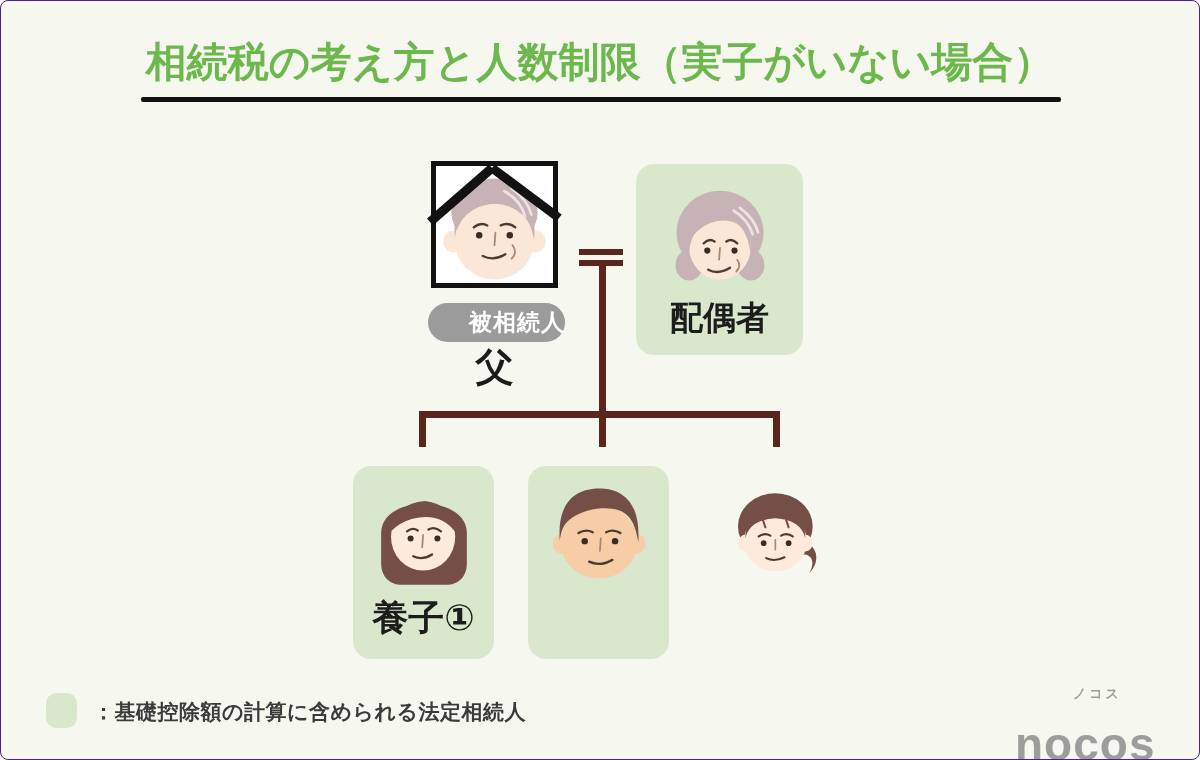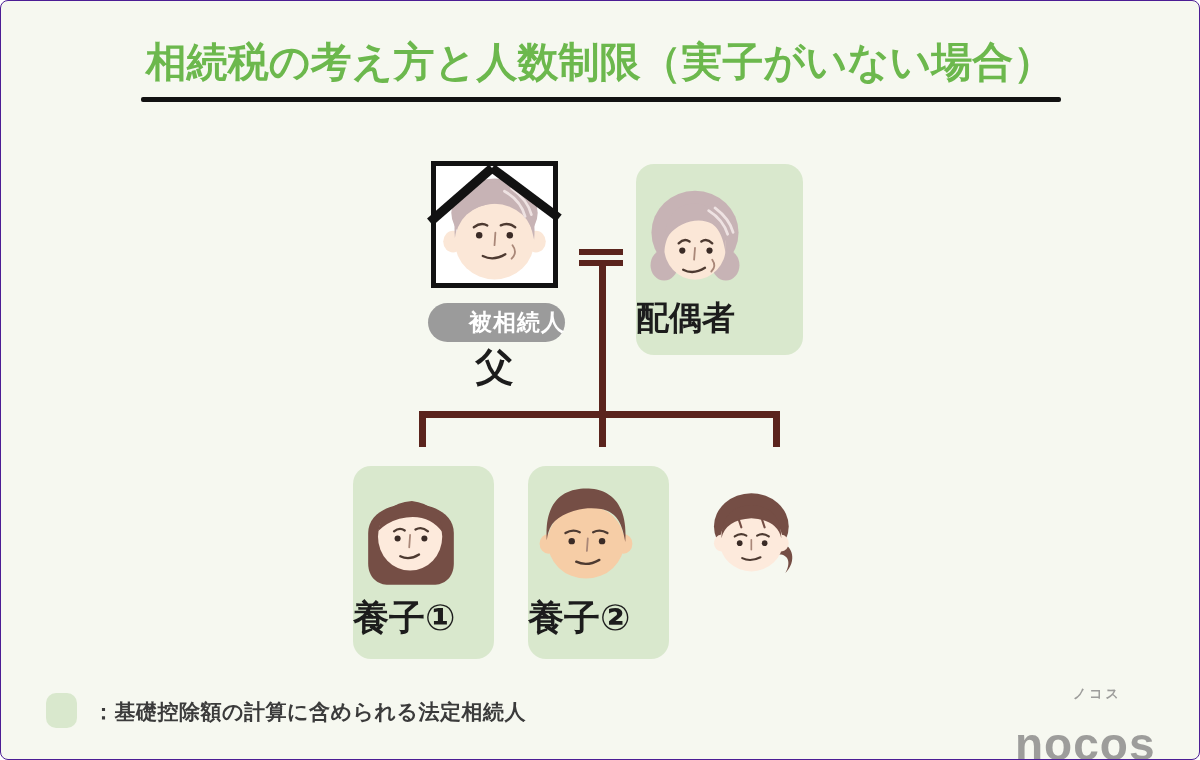--- a/index.html
+++ b/index.html
@@ -46,21 +46,21 @@
     display:flex;align-items:center;justify-content:flex-end;
     color:#ffffff;font-size:23px;font-weight:700;letter-spacing:1px;
   }
   .father-label{
     position:absolute;left:430px;top:341px;width:127px;
     text-align:center;font-size:38px;font-weight:800;color:var(--ink);
   }
   
   .person-box{
     position:absolute;background:var(--box-green);border-radius:18px;
-    display:flex;flex-direction:column;
+    display:flex;flex-direction:column;align-items:center;
   }
   .spouse-box{left:635px;top:163px;width:167px;height:191px;}
   .spouse-box svg{width:118px;height:118px;margin-top:14px;}
   .spouse-label{font-size:33px;font-weight:800;color:var(--ink);margin-top:0px;}
   
   .conn{position:absolute;background:var(--line-maroon);}
   .mbar1{left:578px;top:248px;width:44px;height:6px;}
   .mbar2{left:578px;top:259px;width:44px;height:6px;}
   .stem {left:598px;top:265px;width:7px;height:181px;}
   .hbar {left:418px;top:410px;width:361px;height:7px;}
@@ -181,21 +181,20 @@
       <ellipse cx="107" cy="76" rx="10" ry="11" fill="var(--kid-skin-tan)"></ellipse>
       <ellipse cx="65" cy="74" rx="43" ry="41" fill="var(--kid-skin-tan)"></ellipse>
       <path d="M21,72 C18,28 40,14 65,14 C90,14 112,28 109,74 C105,48 96,40 82,37 C60,33 36,42 27,54 C23,60 22,66 21,72 Z" fill="var(--kid-hair)"></path>
       <path class="fe" d="M42,64 Q50,59 58,63"></path>
       <path class="fe" d="M73,63 Q81,59 89,64"></path>
       <circle cx="49" cy="73" r="3.6" fill="#3a2b26"></circle>
       <circle cx="83" cy="73" r="3.6" fill="#3a2b26"></circle>
       <path class="soft" d="M67,70 L66,84"></path>
       <path class="fe" d="M54,96 Q66,102 80,94"></path>
     </svg>
-    <div class="child-label">養子②</div>
   </div>
 
   <div class="person-box child-box child3">
     <svg viewBox="0 0 130 130">
       <ellipse cx="63" cy="56" rx="45" ry="40" fill="var(--kid-hair)"></ellipse>
       <path d="M96,74 C114,78 118,98 104,112 C112,98 106,88 94,90 C100,84 100,78 96,74 Z" fill="var(--kid-hair)"></path>
       <ellipse cx="27" cy="76" rx="9" ry="10" fill="var(--kid-skin)"></ellipse>
       <ellipse cx="99" cy="76" rx="9" ry="10" fill="var(--kid-skin)"></ellipse>
       <ellipse cx="63" cy="74" rx="38" ry="36" fill="var(--kid-skin)"></ellipse>
       <path d="M27,70 Q27,32 63,30 Q99,32 99,70 Q94,48 63,46 Q32,48 27,70 Z" fill="var(--kid-hair)"></path>

